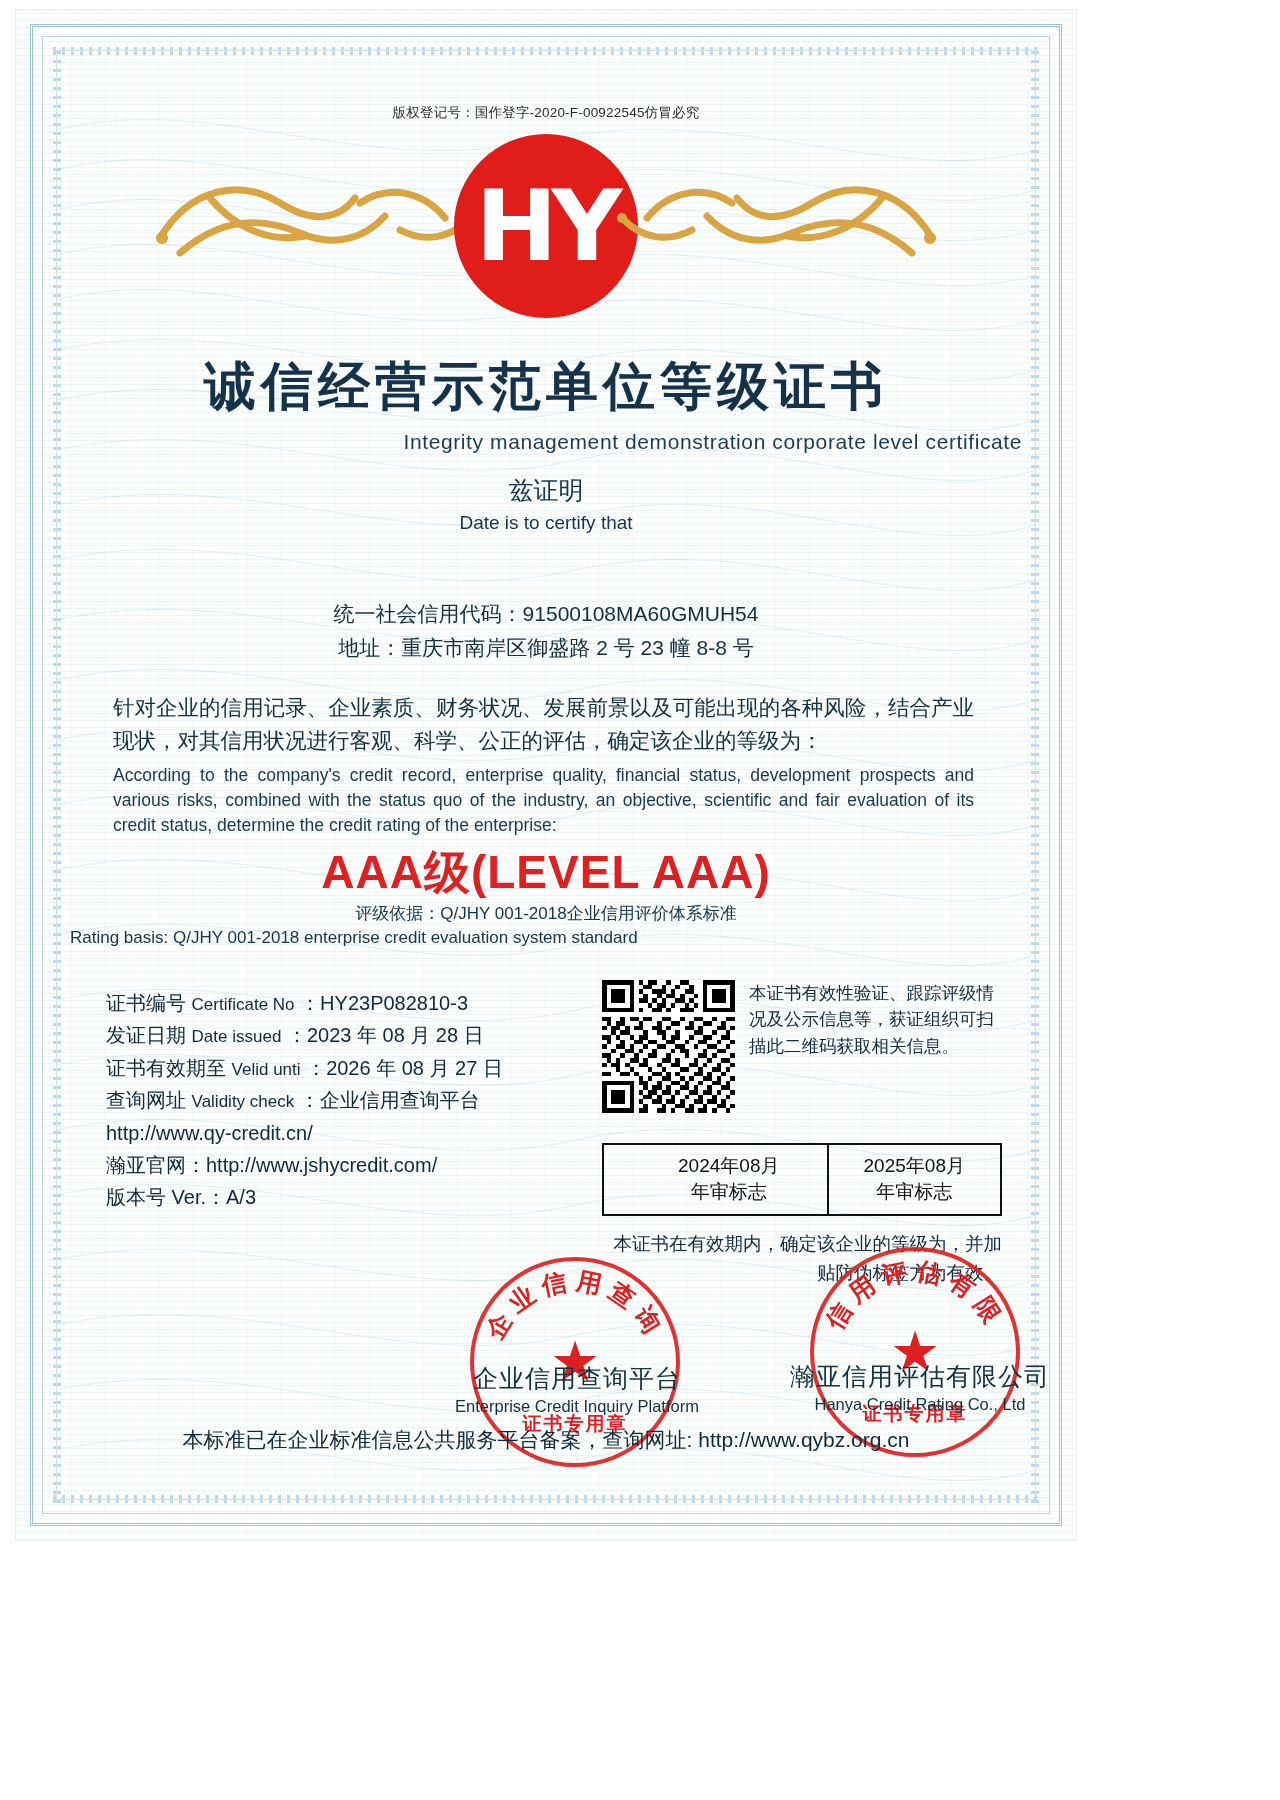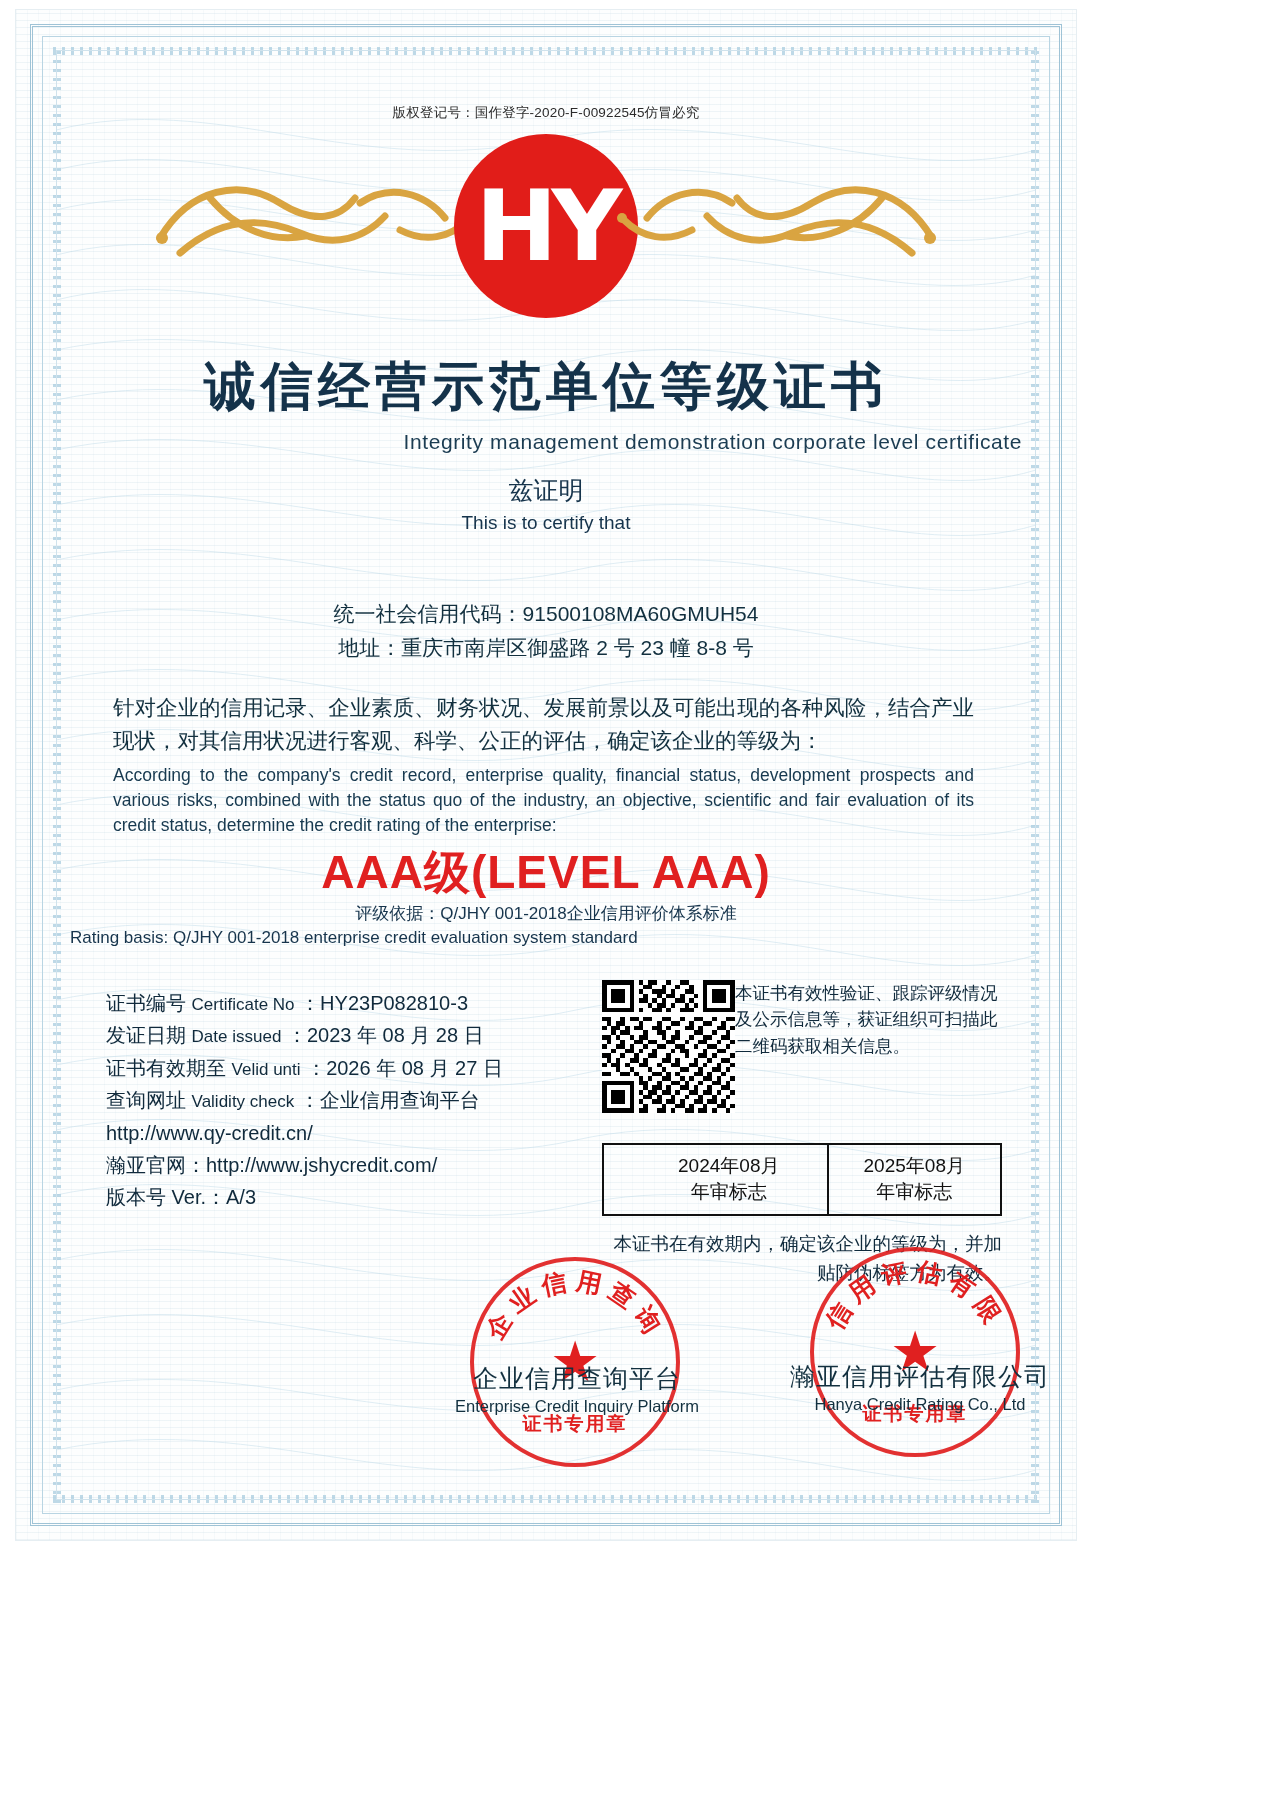--- a/index.html
+++ b/index.html
@@ -244,20 +244,21 @@
   .details .lbl-en { font-size: 17px; }
 
   .qr-zone {
     position: absolute;
     top: 918px;
     right: 20px;
     width: 400px;
   }
   .qr-top {
     display: flex;
+    gap: 14px;
     align-items: flex-start;
   }
   .qr-img {
     width: 133px;
     height: 133px;
     flex: 0 0 auto;
     background: #fff;
   }
   .qr-note {
     font-size: 17.5px;
@@ -429,21 +430,21 @@
           <circle cx="12" cy="80" r="6"></circle>
           <circle cx="320" cy="60" r="5"></circle>
         </g>
       </svg>
     </div>
 
     <div class="title-cn">诚信经营示范单位等级证书</div>
     <div class="title-en">Integrity management demonstration corporate level certificate</div>
 
     <div class="certify-cn">兹证明</div>
-    <div class="certify-en">This is to certify that</div>
+    <div class="certify-en">Date is to certify that</div>
 
     <div class="company-code">统一社会信用代码：91500108MA60GMUH54</div>
     <div class="company-addr">地址：重庆市南岸区御盛路 2 号 23 幢 8-8 号</div>
 
     <div class="body-block">
       <div class="body-cn">针对企业的信用记录、企业素质、财务状况、发展前景以及可能出现的各种风险，结合产业现状，对其信用状况进行客观、科学、公正的评估，确定该企业的等级为：</div>
       <div class="body-en">According to the company's credit record, enterprise quality, financial status, development prospects and various risks, combined with the status quo of the industry, an objective, scientific and fair evaluation of its credit status, determine the credit rating of the enterprise:</div>
     </div>
 
     <div class="level-line">AAA级(LEVEL AAA)</div>
@@ -749,17 +750,18 @@
 
     <div class="org-block org-left">
       <div class="org-cn">企业信用查询平台</div>
       <div class="org-en">Enterprise Credit Inquiry Platform</div>
     </div>
     <div class="org-block org-right">
       <div class="org-cn">瀚亚信用评估有限公司</div>
       <div class="org-en">Hanya Credit Rating Co., Ltd</div>
     </div>
 
+    <div class="footer-note">本标准已在企业标准信息公共服务平台备案，查询网址: http://www.qybz.org.cn</div>
 
   </div>
 </div>
 
 <div class="page-bottom"></div>
 
 </body></html>

